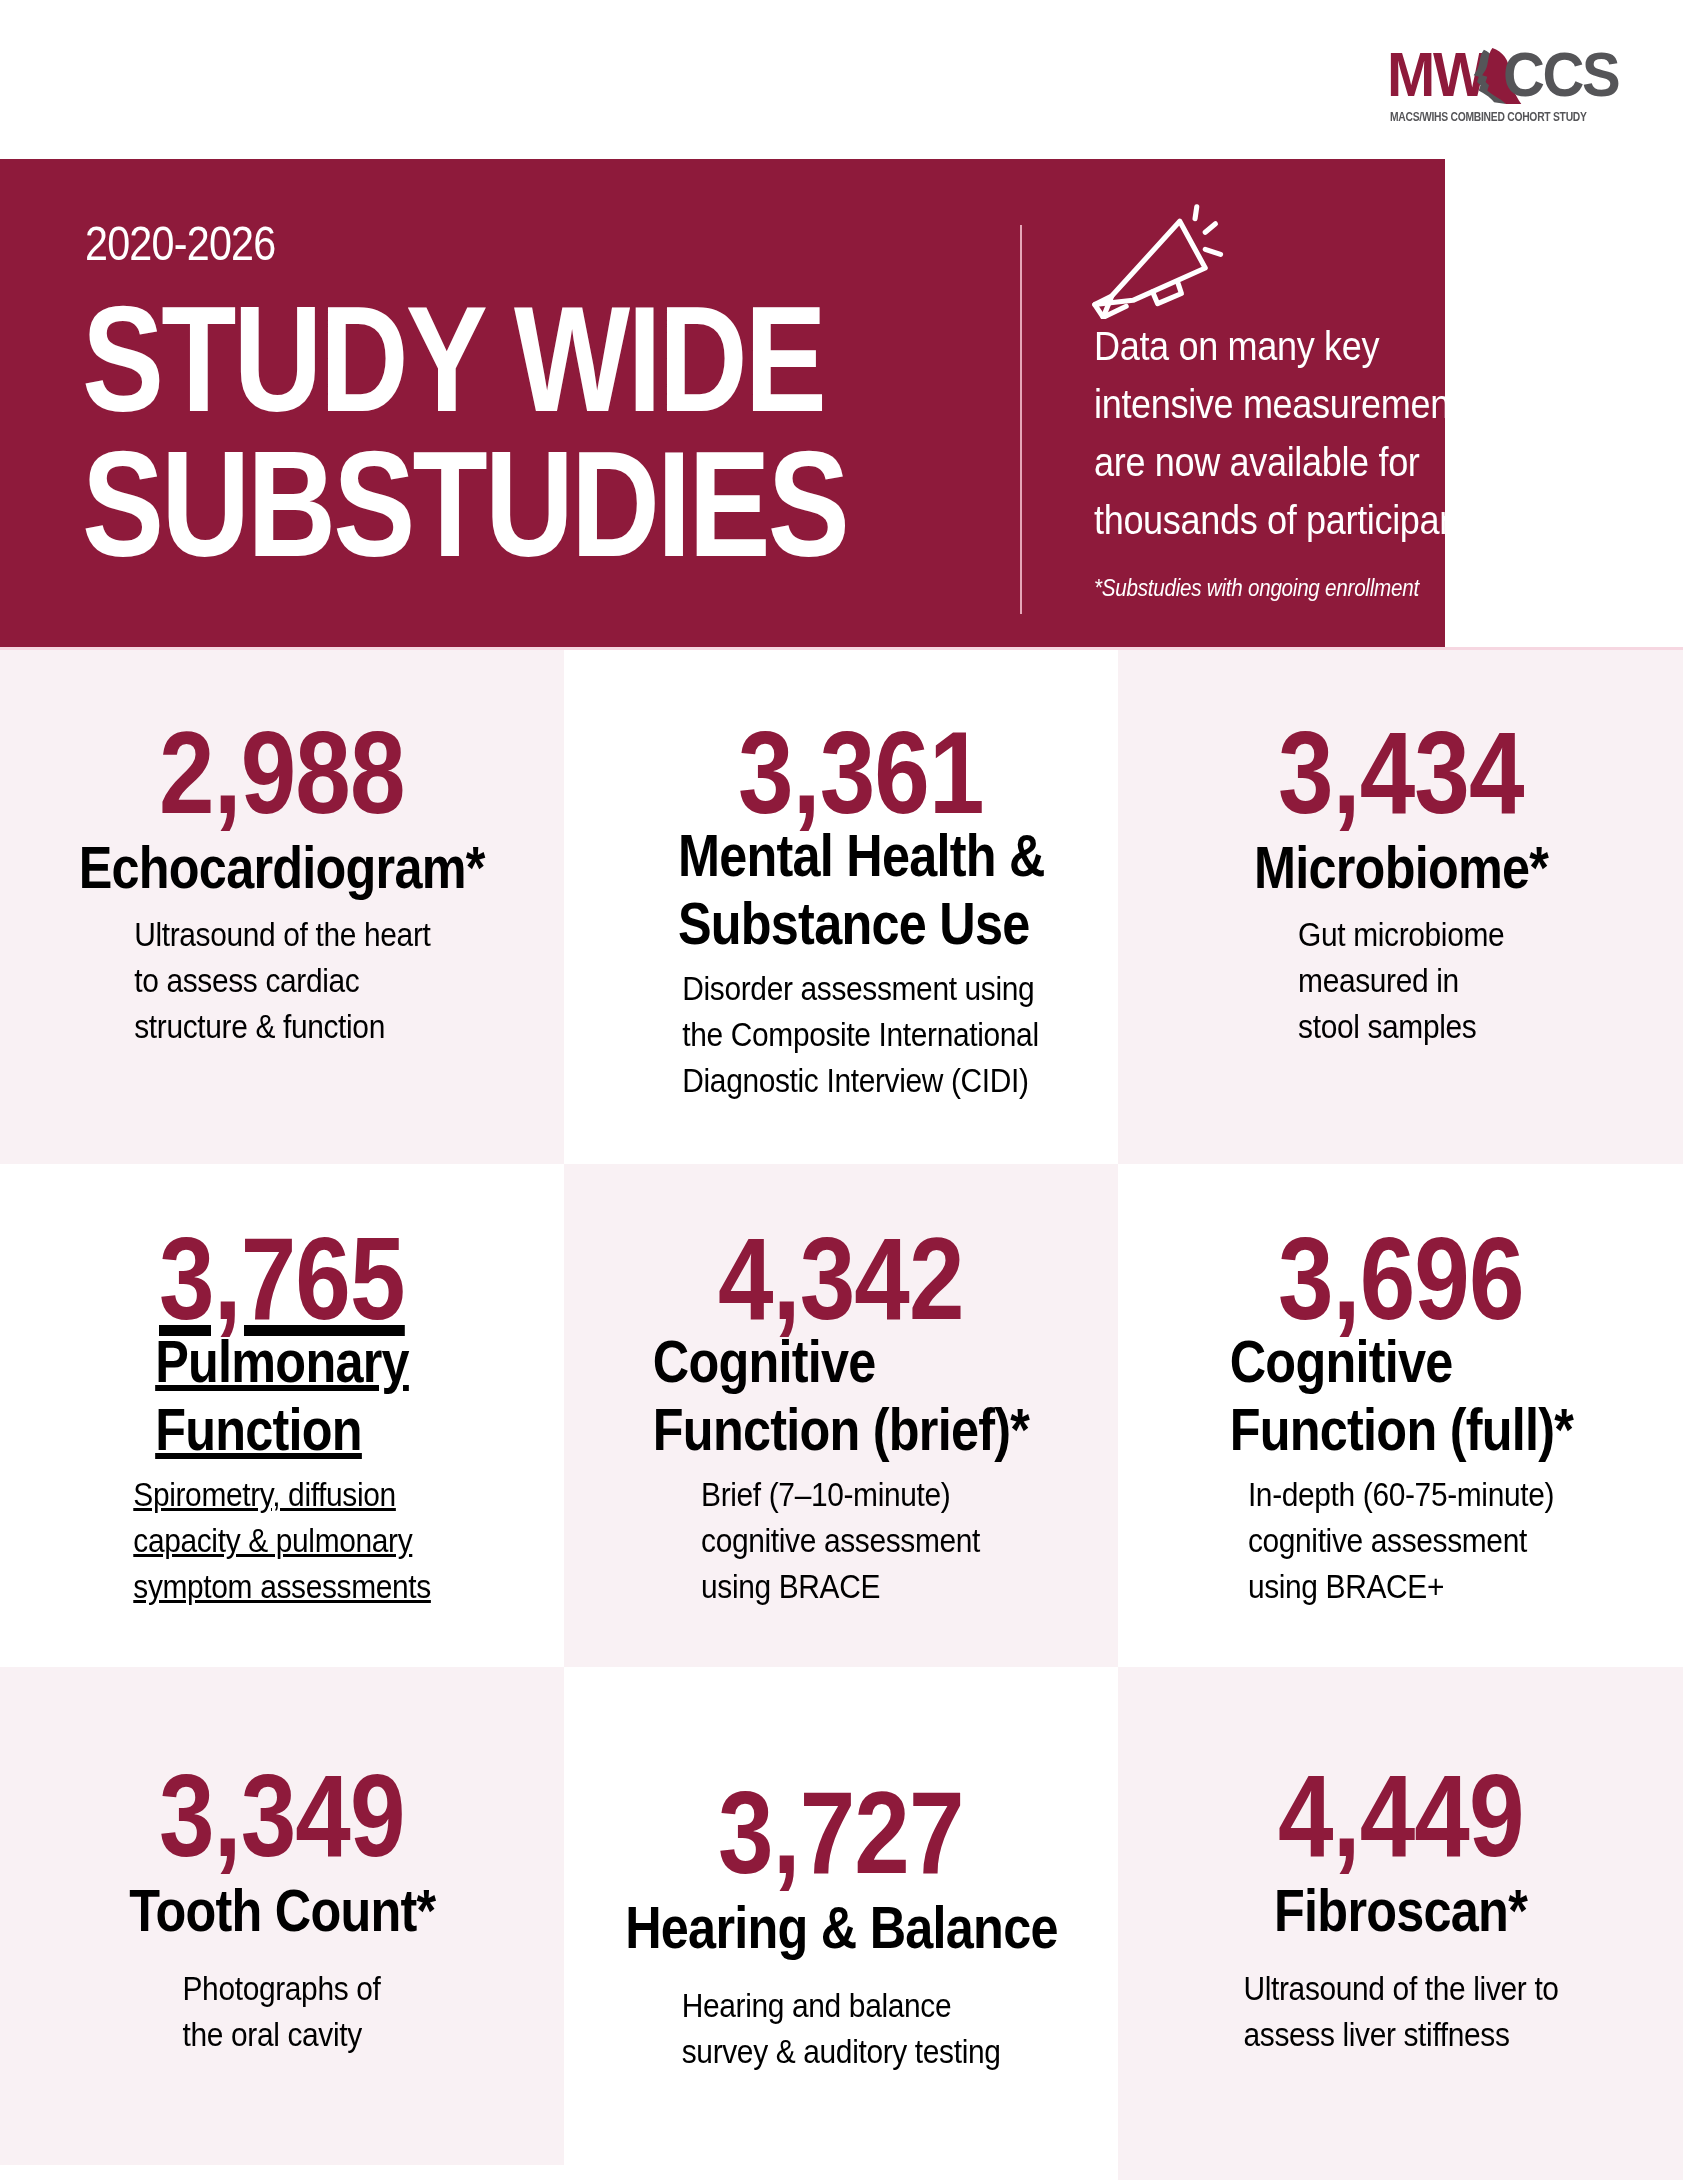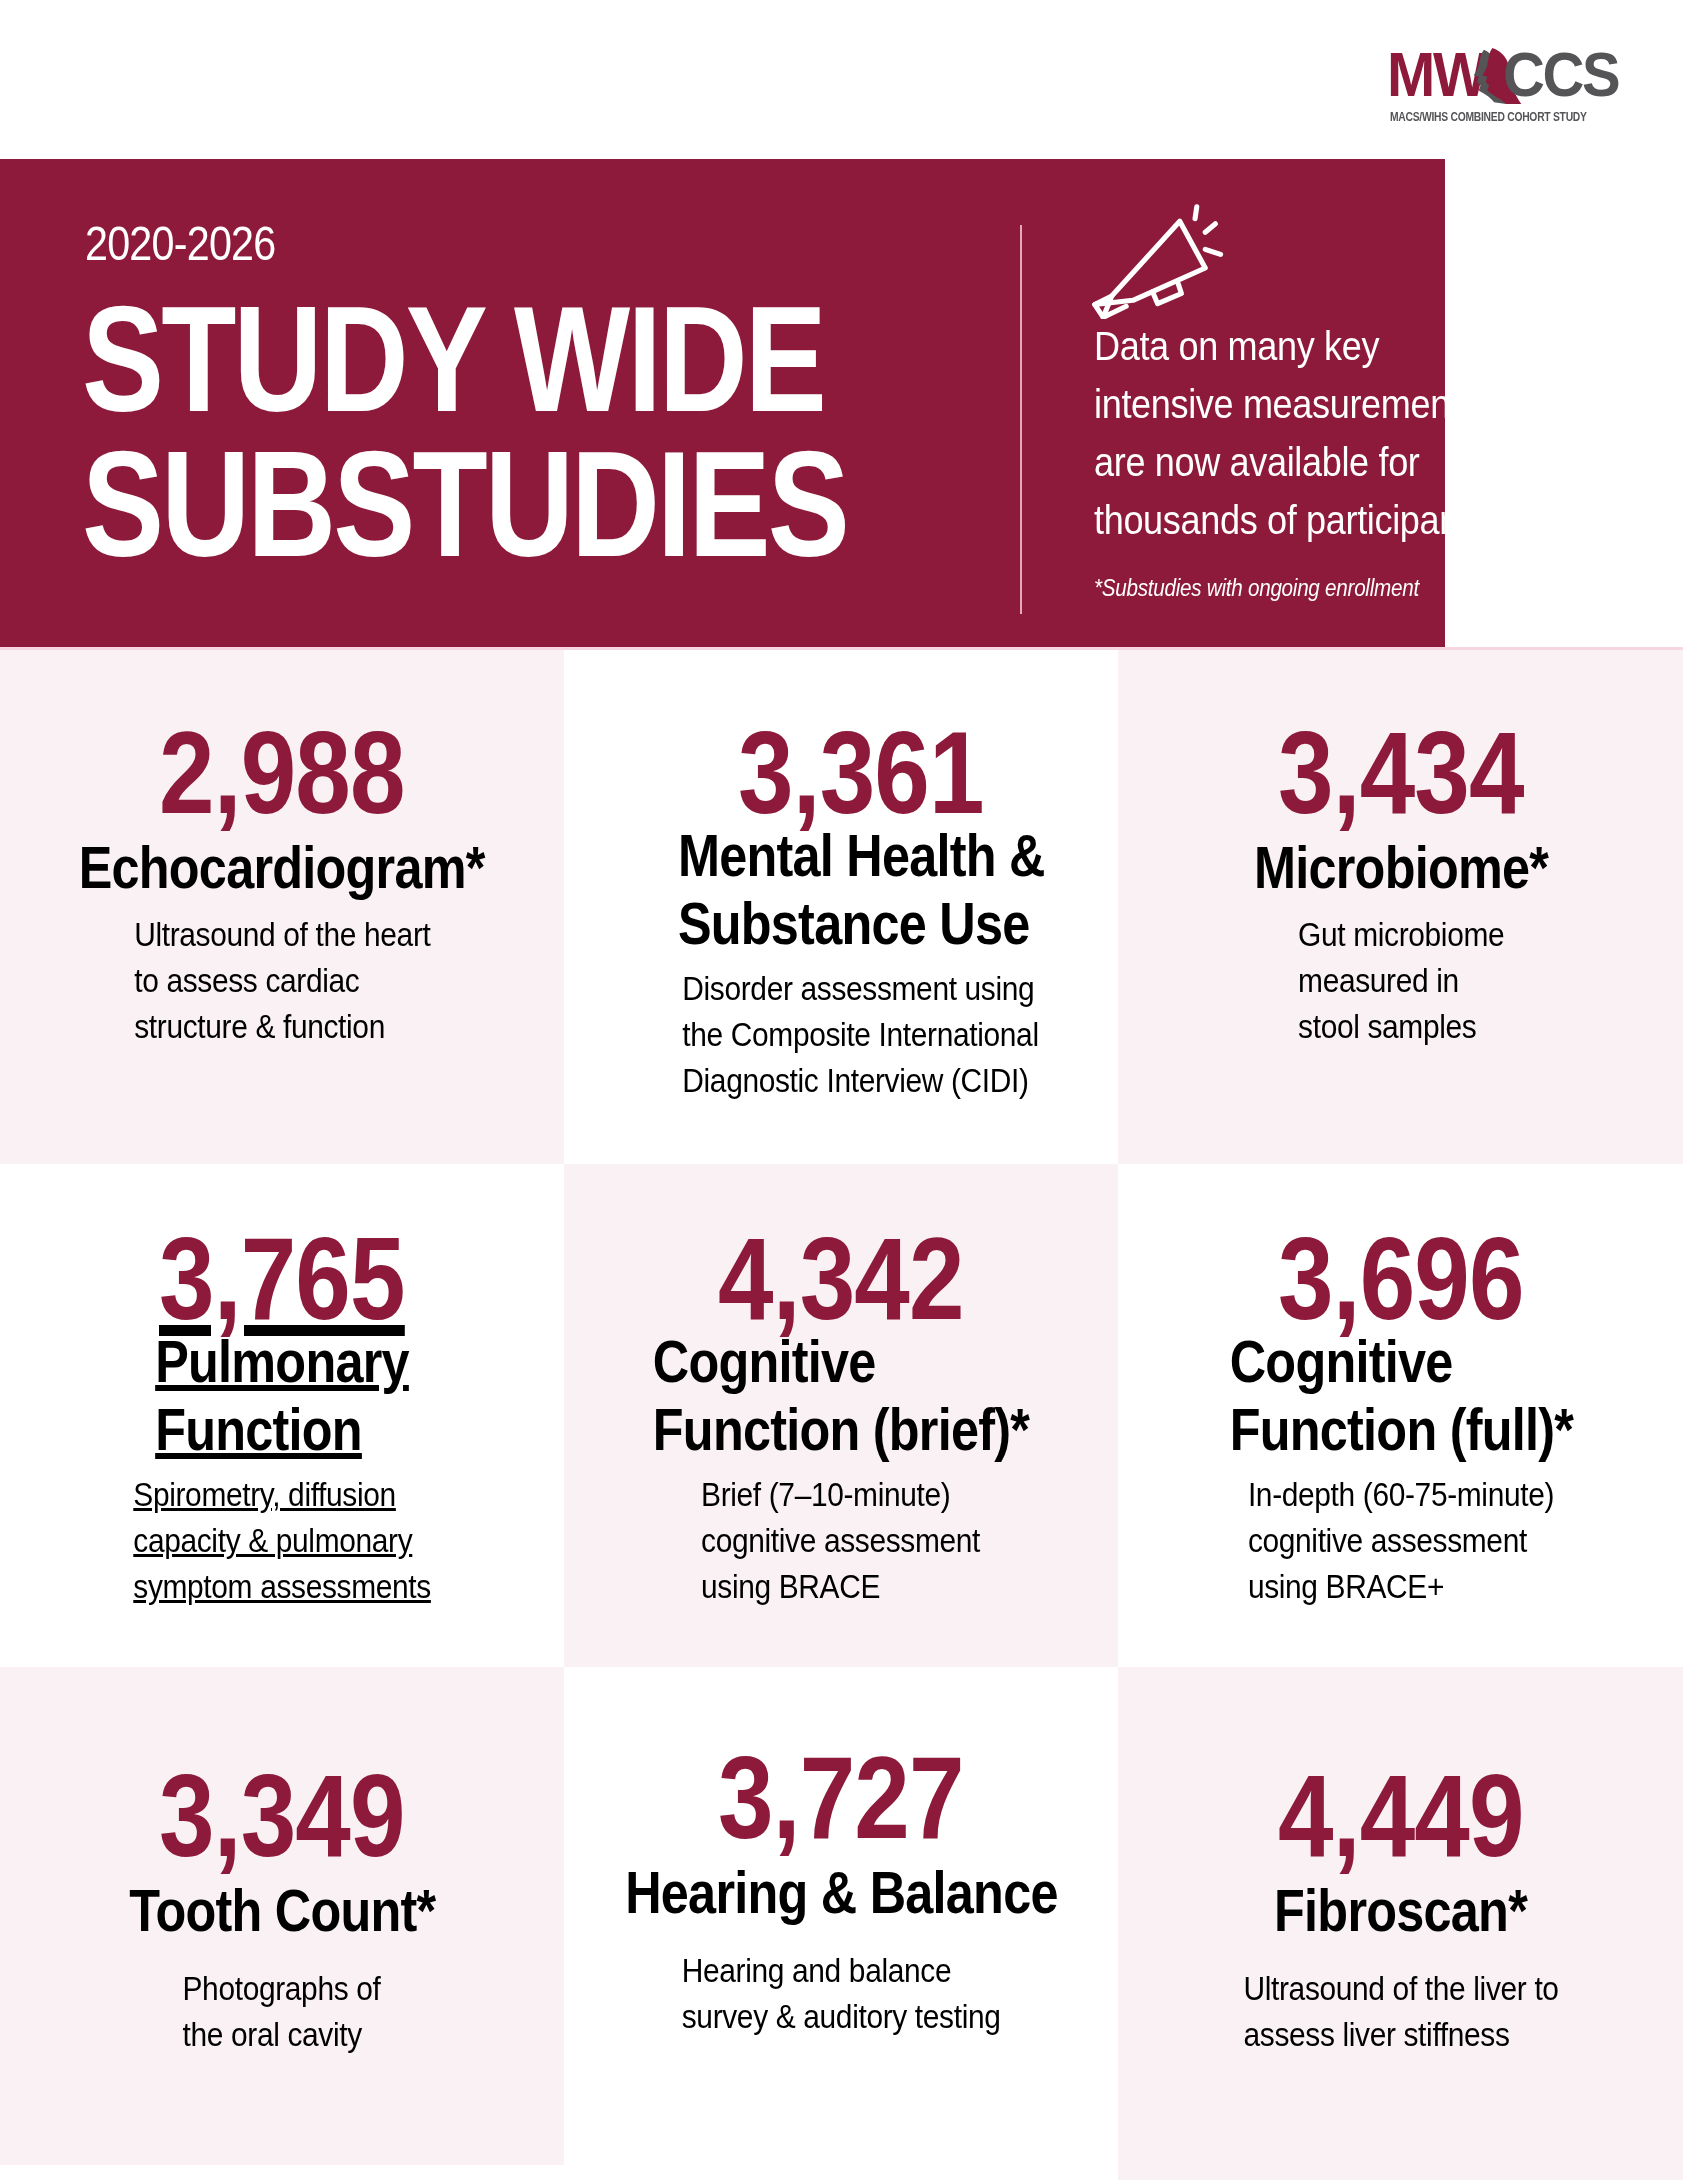--- a/index.html
+++ b/index.html
@@ -161,21 +161,21 @@
     <div class="num">3,349</div>
     <div class="title" style="margin-top:5.1px;">
       <div>Tooth Count*</div>
     </div>
     <div class="desc" style="margin-top:20.4px;">
       <div>Photographs of</div>
       <div>the oral cavity</div>
     </div>
   </div>
 
-  <div class="cell white" style="left:564px;top:1017px;width:554px;height:514px;padding-top:76px;">
+  <div class="cell white" style="left:564px;top:1017px;width:554px;height:514px;padding-top:111px;">
     <div class="num">3,727</div>
     <div class="title" style="margin-top:5.1px;">
       <div>Hearing &amp; Balance</div>
     </div>
     <div class="desc" style="margin-top:20.4px;">
       <div>Hearing and balance</div>
       <div>survey &amp; auditory testing</div>
     </div>
   </div>
 

